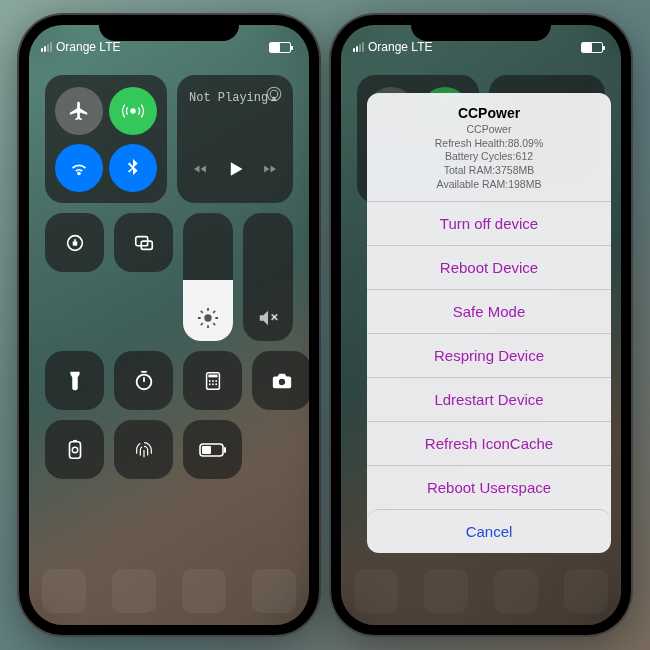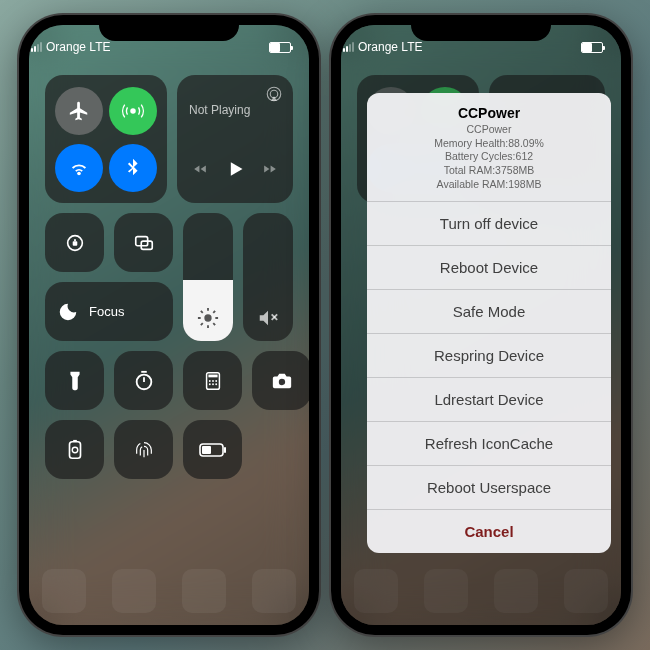--- a/index.html
+++ b/index.html
@@ -36,21 +36,21 @@
   position: absolute;
   top: 0; left: 50%;
   transform: translateX(-50%);
   width: 140px; height: 26px;
   background: #000;
   border-radius: 0 0 16px 16px;
   z-index: 100;
 }
 .status-bar {
   position: absolute;
-  top: 12px; left: 2px; right: 18px;
+  top: 12px; left: 12px; right: 18px;
   height: 20px;
   display: flex;
   justify-content: space-between;
   align-items: center;
   color: #fff;
   font-size: 12px;
   font-weight: 500;
   z-index: 50;
 }
 .status-left { display: flex; align-items: center; gap: 4px; }
@@ -106,21 +106,21 @@
   width: 128px; height: 128px;
   flex-direction: column;
   padding: 12px;
   position: relative;
 }
 .airplay-dot {
   position: absolute;
   top: 10px; right: 10px;
   width: 18px; height: 18px;
 }
-.music-title { color: rgba(255,255,255,0.7); font-size: 12px; align-self: flex-start; margin-top: 16px; }
+.music-title { color: rgba(255,255,255,0.7); font-size: 12px; align-self: flex-start; margin-top: 4px; font-family: Liberation Mono, monospace; }
 .music-controls { display: flex; align-items: center; gap: 18px; margin-top: auto; margin-bottom: 12px; }
 .small-grid { display: grid; grid-template-columns: repeat(2, 59px); grid-template-rows: repeat(2, 59px); gap: 10px; }
 .small-tile { width: 59px; height: 59px; }
 .focus-tile { width: 128px; height: 59px; justify-content: flex-start; padding-left: 12px; gap: 10px; }
 .focus-label { color: #fff; font-size: 13px; }
 .slider {
   width: 59px; height: 128px;
   background: rgba(30,30,30,0.7);
   border-radius: 18px;
   position: relative;
@@ -160,28 +160,28 @@
   border-bottom: 0.5px solid rgba(0,0,0,0.15);
 }
 .sheet-title { font-size: 14px; font-weight: 600; color: #000; margin-bottom: 2px; }
 .sheet-info { font-size: 10.5px; color: #666; line-height: 1.3; }
 .sheet-btn {
   display: block;
   width: 100%;
   padding: 13px 0;
   text-align: center;
   font-size: 15px;
-  color: #404040;
+  color: #a21caf;
   border: none;
   border-top: 0.5px solid rgba(0,0,0,0.15);
   background: transparent;
   cursor: pointer;
 }
 .sheet-btn:first-of-type { border-top: none; }
-.sheet-btn.cancel { color: #7f1d1d; font-weight: 700; }
+.sheet-btn.cancel { color: #1d4ed8; font-weight: 400; border-radius: 12px; }
 
 .dock-hint {
   position: absolute;
   bottom: 12px; left: 0; right: 0;
   display: flex; justify-content: center; gap: 26px;
   opacity: 0.3;
 }
 .dock-app { width: 44px; height: 44px; border-radius: 10px; background: rgba(255,255,255,0.2); }
 </style>
 </head>
@@ -263,26 +263,20 @@
                 <circle cx="12" cy="12" r="8" fill="none" stroke="#fff" stroke-width="1.8"></circle>
                 <rect x="9.5" y="10" width="5" height="5" rx="1" fill="#fff"></rect>
                 <path fill="#fff" d="M11 10V8.5a1 1 0 012 0V10"></path>
               </svg>
           </div>
           <div class="tile small-tile">
             <svg class="icon-svg" viewBox="0 0 24 24">
                 <rect x="3" y="5" width="13" height="10" rx="2" fill="none" stroke="#fff" stroke-width="1.8"></rect>
                 <rect x="9" y="10" width="12" height="9" rx="2" fill="none" stroke="#fff" stroke-width="1.8"></rect>
               </svg>
-          </div>
-          <div class="tile focus-tile" style="grid-column: span 2">
-            <svg class="icon-svg" viewBox="0 0 24 24">
-                <path fill="#fff" d="M12 3a9 9 0 109 9 7 7 0 01-9-9z"></path>
-              </svg>
-            <span class="focus-label">Focus</span>
           </div>
         </div>
         <div class="slider">
           <div class="slider-fill" style="height:48%"></div>
           <svg class="slider-icon" width="22" height="22" viewBox="0 0 24 24">
               <circle cx="12" cy="12" r="4" fill="#555"></circle>
               <g stroke="#555" stroke-width="2">
                 <line x1="12" y1="1" x2="12" y2="4"></line>
                 <line x1="12" y1="20" x2="12" y2="23"></line>
                 <line x1="1" y1="12" x2="4" y2="12"></line>
@@ -399,21 +393,21 @@
       </div>
     </div>
 
     <div class="dimmer"></div>
 
     <div class="sheet">
       <div class="sheet-header">
         <div class="sheet-title">CCPower</div>
         <div class="sheet-info">
           <div>CCPower</div>
-          <div>Memory Health:88.09%</div>
+          <div>Refresh Health:88.09%</div>
           <div>Battery Cycles:612</div>
           <div>Total RAM:3758MB</div>
           <div>Available RAM:198MB</div>
         </div>
       </div>
       <button class="sheet-btn">Turn off device</button>
       <button class="sheet-btn">Reboot Device</button>
       <button class="sheet-btn">Safe Mode</button>
       <button class="sheet-btn">Respring Device</button>
       <button class="sheet-btn">Ldrestart Device</button>

